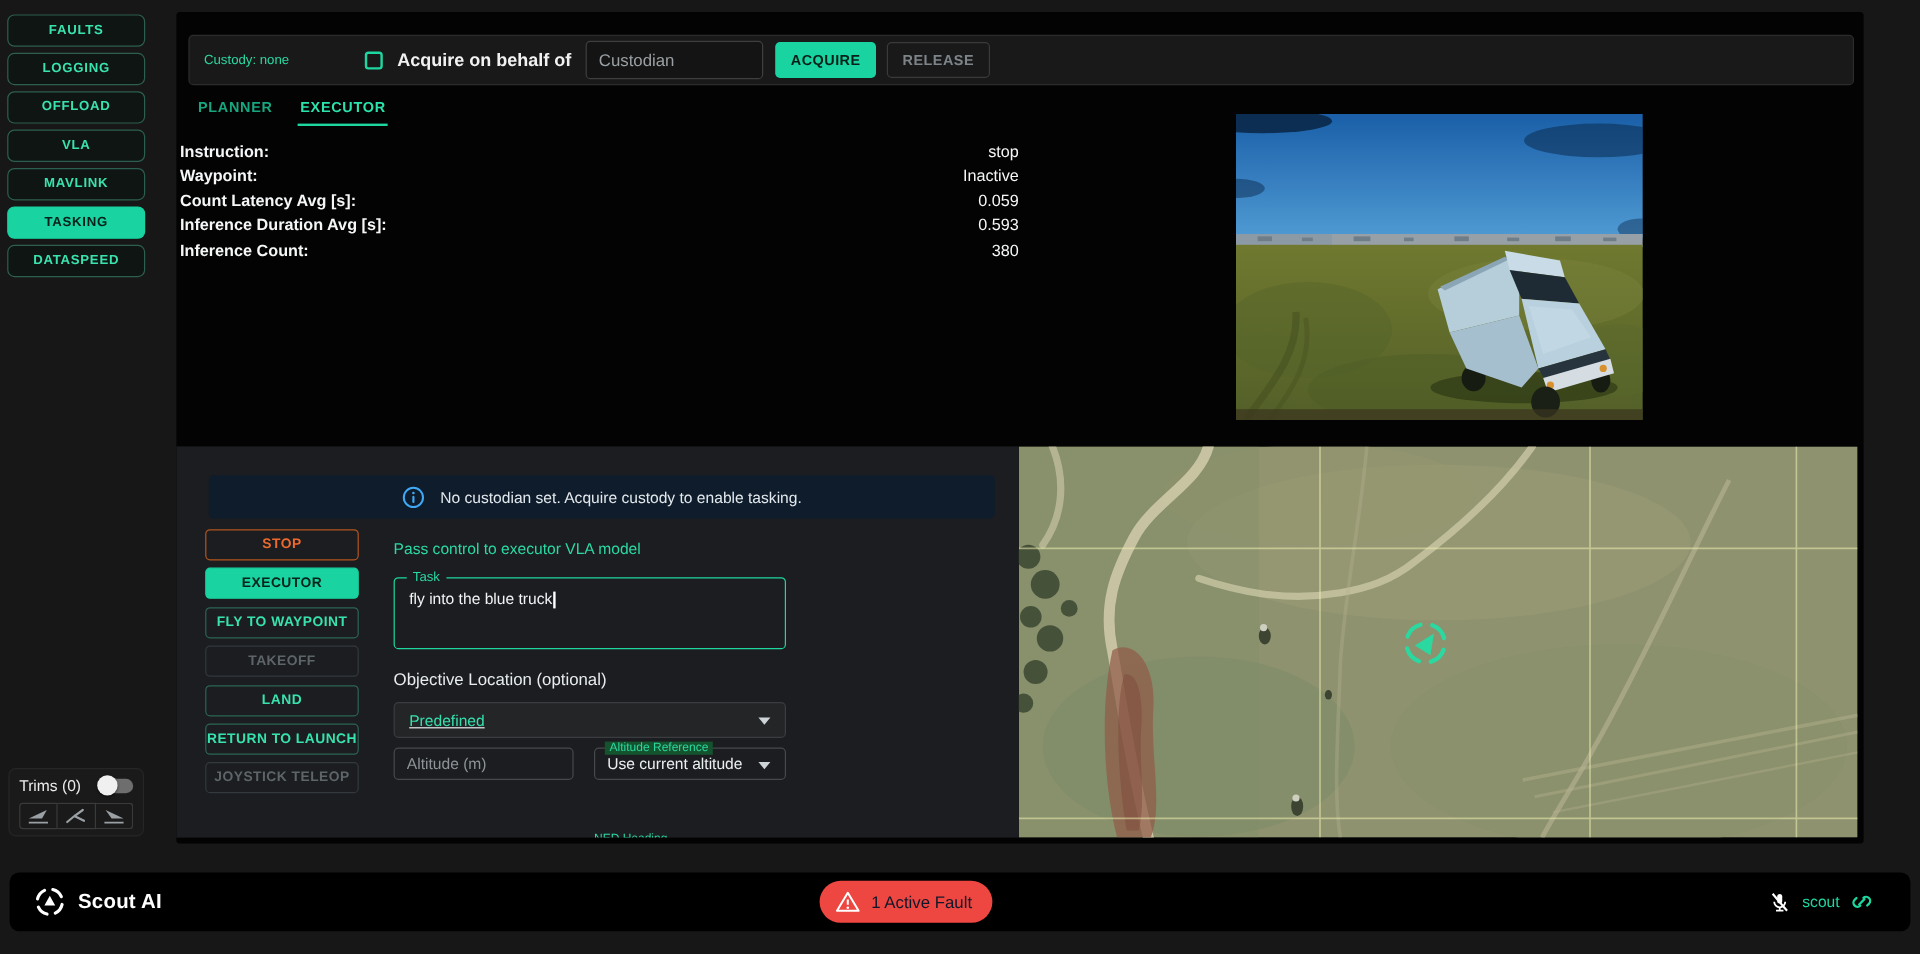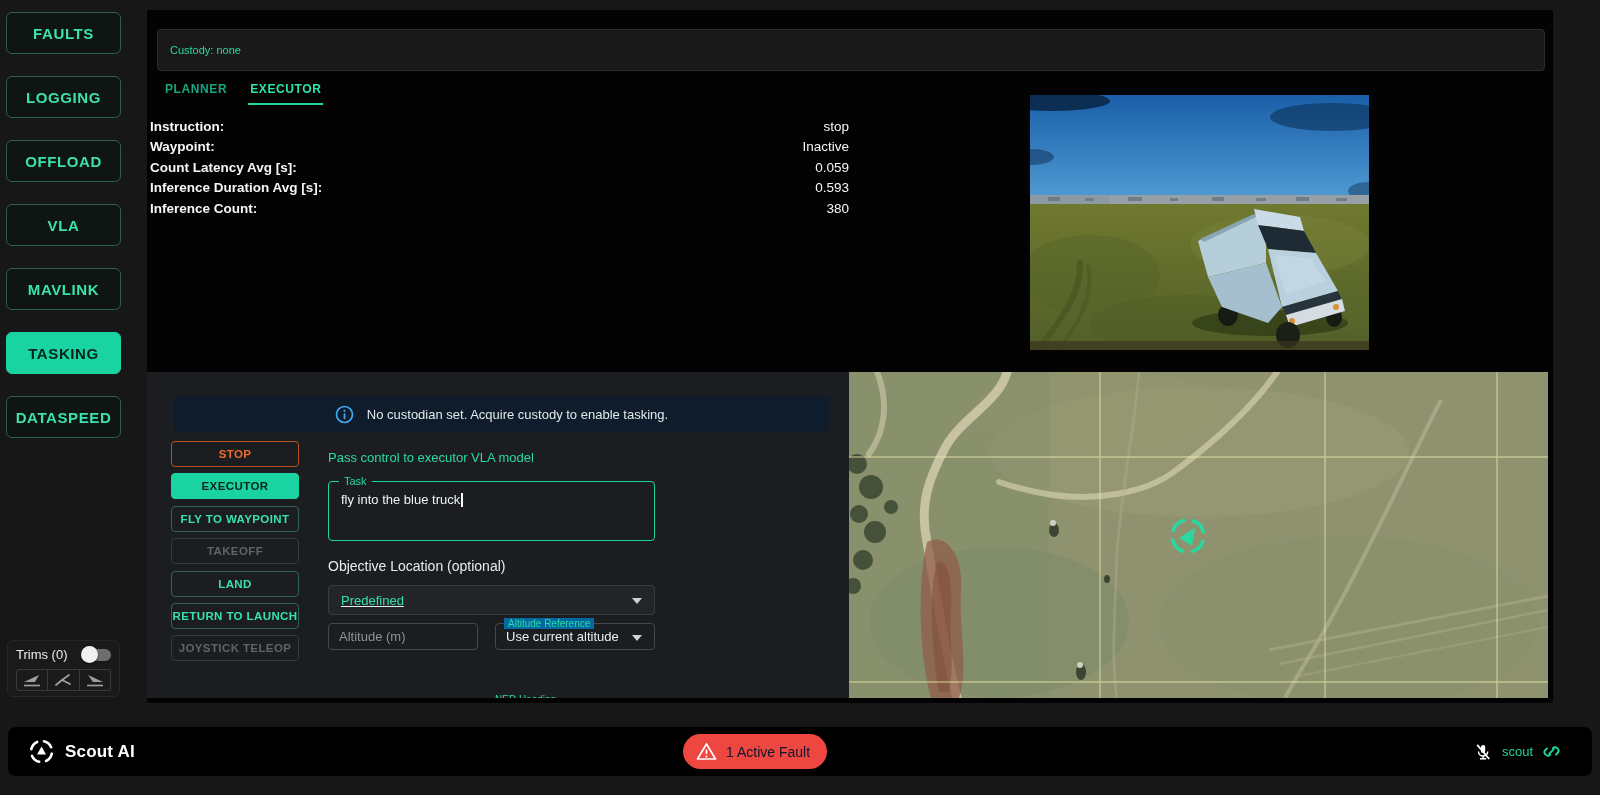--- a/index.html
+++ b/index.html
@@ -3,23 +3,23 @@
 <meta charset="utf-8">
 <style>
   * { margin:0; padding:0; box-sizing:border-box; }
   html,body { background:#171717; }
   body { font-family:"Liberation Sans","DejaVu Sans",sans-serif; color:#e8ecee; }
   .screen { position:relative; width:1600px; height:795px; overflow:hidden; background:#171717; }
 
   
   .sidebar { position:absolute; left:6px; top:12px; width:115px; }
   .side-btn {
-    display:block; width:115px; height:42px; margin-bottom:22px;
+    display:block; width:115px; height:27px; margin-bottom:5px;
     background:#0e1513; border:1px solid #2c5f4f; border-radius:6px;
-    color:#3ae2ad; font-size:15px; font-weight:bold; letter-spacing:.6px;
+    color:#3ae2ad; font-size:11px; font-weight:bold; letter-spacing:.6px;
     text-align:center; line-height:25px; cursor:pointer;
   }
   .side-btn.active { background:#19d3a0; border-color:#19d3a0; color:#05211a; }
 
   
   .main-area { position:absolute; left:147px; top:10px; width:1406px; height:693px; background:#030303; border-radius:3px; }
 
   
   .custody-bar { position:absolute; left:157px; top:29px; width:1388px; height:42px;
     background:#191919; border:1px solid #2c2c2c; border-radius:4px; }
@@ -85,21 +85,21 @@
   .coord-row { display:flex; margin-top:13px; gap:17px; }
   .txt-input { height:27px; border:1px solid #46494b; border-radius:4px; background:transparent;
     font-size:13px; padding:0 10px; font-family:"Liberation Sans","DejaVu Sans",sans-serif; }
   .txt-input.teal::placeholder { color:#35e0ac; opacity:1; }
   .txt-input.teal { color:#35e0ac; }
   .txt-input.gray::placeholder { color:#8d9397; opacity:1; }
   .txt-input.gray { color:#c6cbcd; }
   .w150 { width:150px; } .w160 { width:160px; }
   .altref { position:relative; width:160px; height:27px; border:1px solid #46494b; border-radius:4px;
     display:flex; align-items:center; padding:0 10px; cursor:pointer; }
-  .altref .notch { position:absolute; top:-6px; left:8px; background:#0369a1; padding:0 4px;
+  .altref .notch { position:absolute; top:-6px; left:8px; background:#14532d; padding:0 4px;
     font-size:10px; color:#2bd9a2; white-space:nowrap; }
   .altref .sel-val { font-size:13px; color:#eceff0; }
   .clipped-label { position:absolute; left:348px; top:322px; font-size:10px; color:#2bd9a2; }
 
   
   .map { position:absolute; left:849px; top:372px; width:699px; height:326px; cursor:grab; }
   .map svg { display:block; }
 
   
   .trims { position:absolute; left:7px; top:640px; width:113px; height:57px; background:#1a1a1a;
@@ -139,20 +139,27 @@
     <button class="side-btn">VLA</button>
     <button class="side-btn">MAVLINK</button>
     <button class="side-btn active">TASKING</button>
     <button class="side-btn">DATASPEED</button>
   </nav>
 
   <div class="main-area"></div>
 
   <div class="custody-bar">
     <div class="custody-label">Custody: none</div>
+    <div class="acquire-group">
+      <span class="checkbox"></span>
+      <span class="acquire-label">Acquire on behalf of</span>
+      <input class="custodian-input" type="text" placeholder="Custodian" style="">
+      <button class="btn-acquire">ACQUIRE</button>
+      <button class="btn-release">RELEASE</button>
+    </div>
   </div>
 
   <div class="tabs">
     <div class="tab">PLANNER</div>
     <div class="tab active">EXECUTOR</div>
   </div>
 
   <div class="telemetry">
     <div class="t-row">
       <span class="t-label">Instruction:</span>

